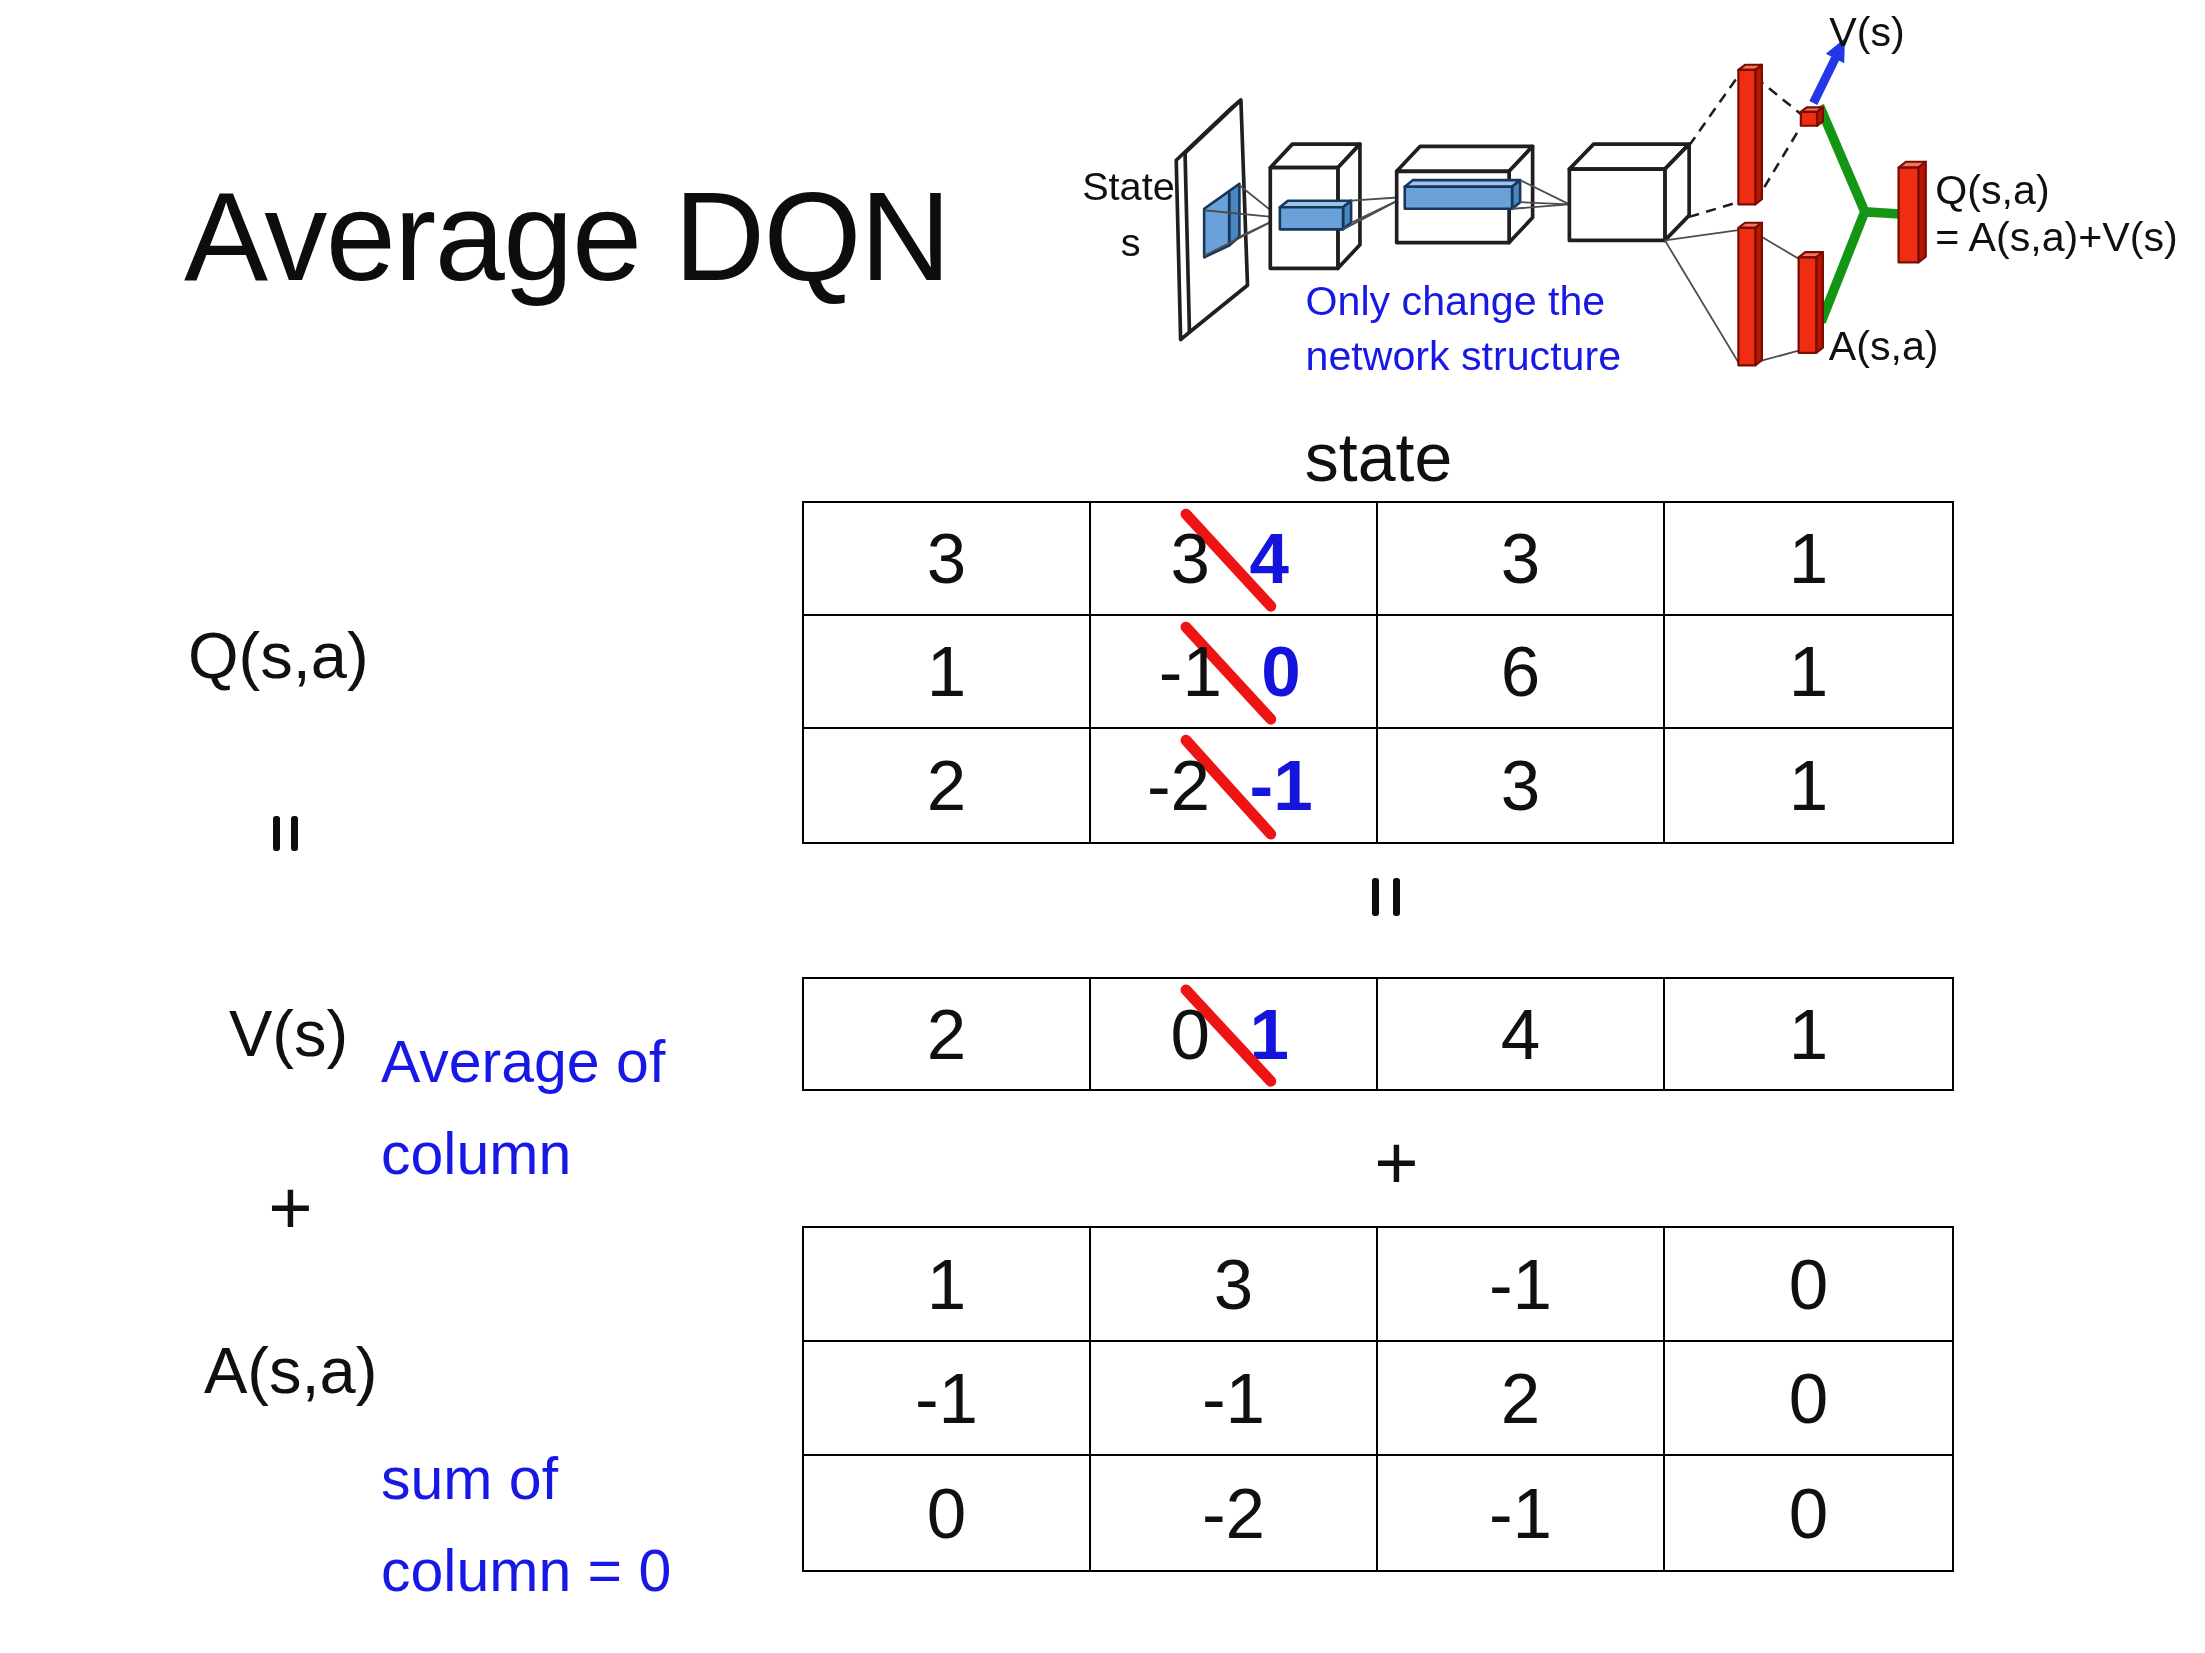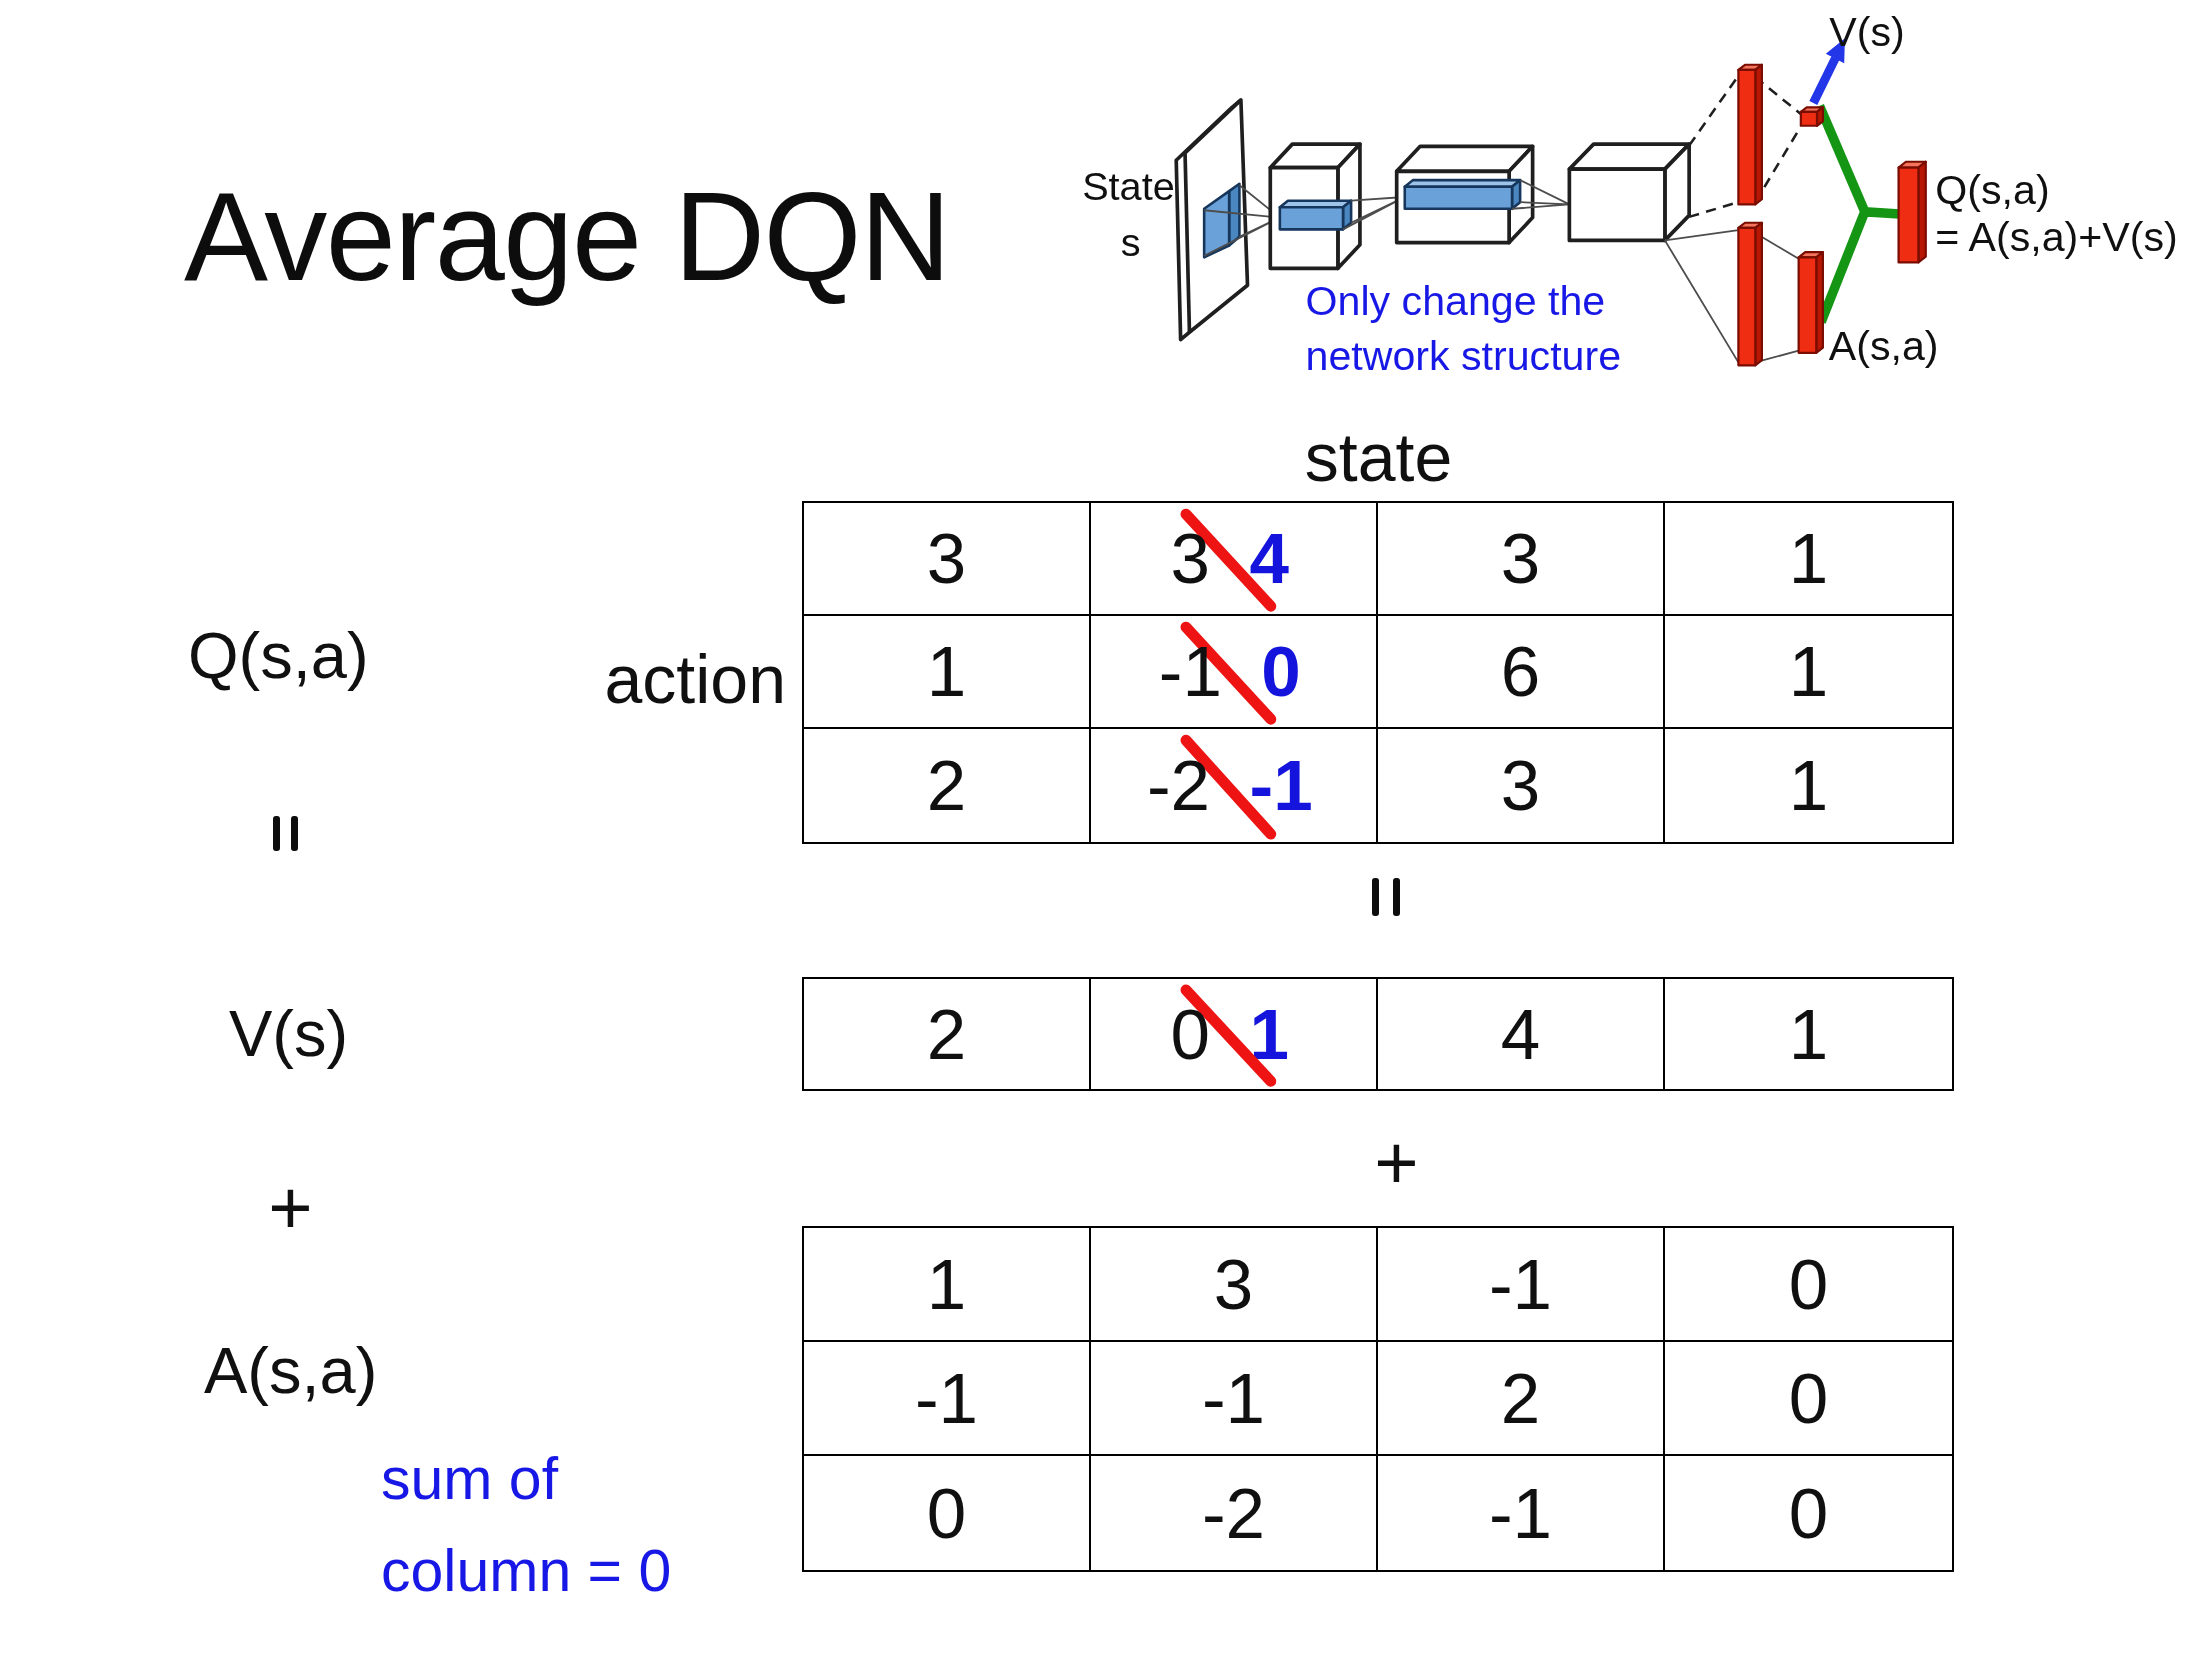--- a/index.html
+++ b/index.html
@@ -144,37 +144,38 @@
     <text x="88" y="348" font-size="54" text-anchor="middle">s</text>
     <text x="1090" y="62" font-size="56" text-anchor="middle">V(s)</text>
     <text x="1183" y="278" font-size="56">Q(s,a)</text>
     <text x="1183" y="342" font-size="56">= A(s,a)+V(s)</text>
     <text x="1038" y="490" font-size="56">A(s,a)</text>
     <text class="bluetxt" x="326" y="428" font-size="56">Only change the</text>
     <text class="bluetxt" x="326" y="504" font-size="56">network structure</text>
   </svg>
 
   <div class="lbl" id="state-label">state</div>
-  <div class="lbl" id="action-label">action</div>
   <div class="lbl" id="q-label">Q(s,a)</div>
   <div class="lbl" id="v-label">V(s)</div>
   <div class="lbl" id="a-label">A(s,a)</div>
 
   <div class="eq" id="eq-left">
     <div class="bar b1"></div>
       <div class="bar b2"></div>
   </div>
   <div class="eq" id="eq-center">
     <div class="bar b1"></div>
       <div class="bar b2"></div>
   </div>
 
   <div class="plus" id="plus-left">+</div>
   <div class="plus" id="plus-center">+</div>
 
+  <div class="note" id="avg-note">Average of
+column</div>
   <div class="note" id="sum-note">sum of
 column = 0</div>
 
   <div class="mtable" id="q-table" style="grid-auto-rows: 113px;">
       <div class="cell">
         <span>3</span>
       </div>
       <div class="cell">
         <svg class="cross" viewBox="0 0 390 154" preserveAspectRatio="none">
           <line x1="130" y1="15.4" x2="246" y2="143.22"></line>

